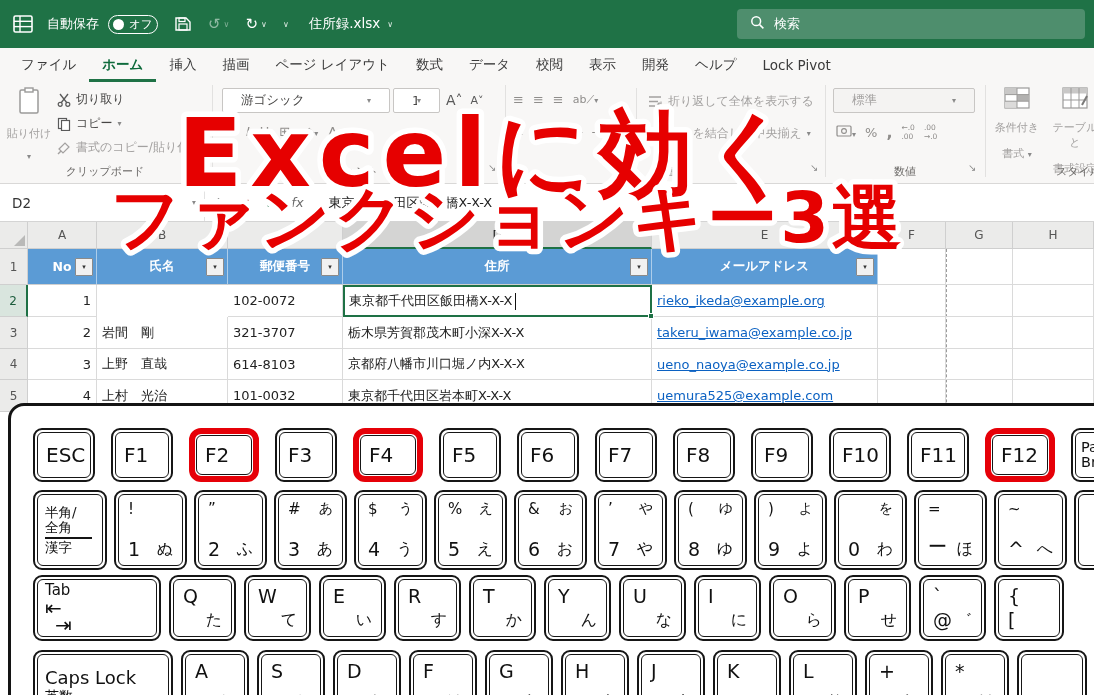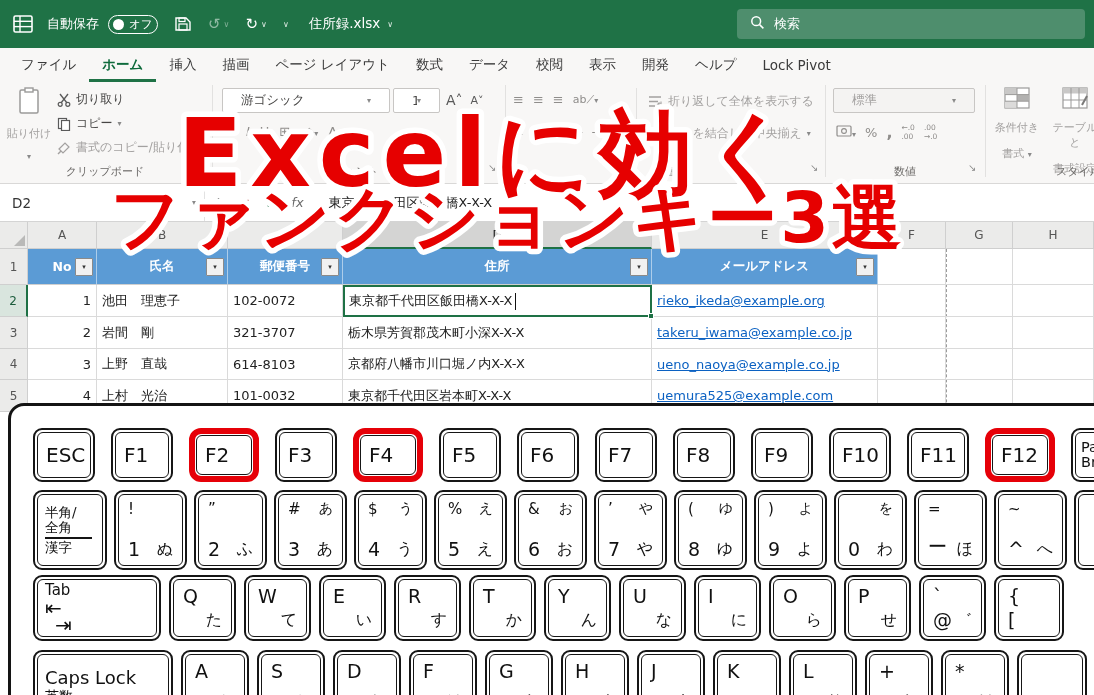--- a/index.html
+++ b/index.html
@@ -359,21 +359,20 @@
         <div class="fbtn">▾</div>
       </div>
       <div class="thead-cell" style="left: 652px; top: 27px; width: 226px; height: 36px;">
         <span>メールアドレス</span>
         <div class="fbtn">▾</div>
       </div>
       <div class="dcell" style="left: 878px; top: 27px; width: 68px; height: 36px;"></div>
       <div class="dcell" style="left: 946px; top: 27px; width: 67px; height: 36px;"></div>
       <div class="dcell" style="left: 1013px; top: 27px; width: 81px; height: 36px;"></div>
       <div class="dcell num" style="left: 28px; top: 63px; width: 69px; height: 32px;">1</div>
-      <div class="dcell" style="left: 97px; top: 63px; width: 131px; height: 32px;">池田　理恵子</div>
       <div class="dcell" style="left: 228px; top: 63px; width: 115px; height: 32px;">102-0072</div>
       <div class="dcell" style="left: 343px; top: 63px; width: 309px; height: 32px;">東京都千代田区飯田橋X-X-X</div>
       <div class="dcell link" style="left: 652px; top: 63px; width: 226px; height: 32px;">rieko_ikeda@example.org</div>
       <div class="dcell" style="left: 878px; top: 63px; width: 68px; height: 32px;"></div>
       <div class="dcell" style="left: 946px; top: 63px; width: 67px; height: 32px;"></div>
       <div class="dcell" style="left: 1013px; top: 63px; width: 81px; height: 32px;"></div>
       <div class="dcell num" style="left: 28px; top: 95px; width: 69px; height: 32px;">2</div>
       <div class="dcell" style="left: 97px; top: 95px; width: 131px; height: 32px;">岩間　剛</div>
       <div class="dcell" style="left: 228px; top: 95px; width: 115px; height: 32px;">321-3707</div>
       <div class="dcell" style="left: 343px; top: 95px; width: 309px; height: 32px;">栃木県芳賀郡茂木町小深X-X-X</div>

